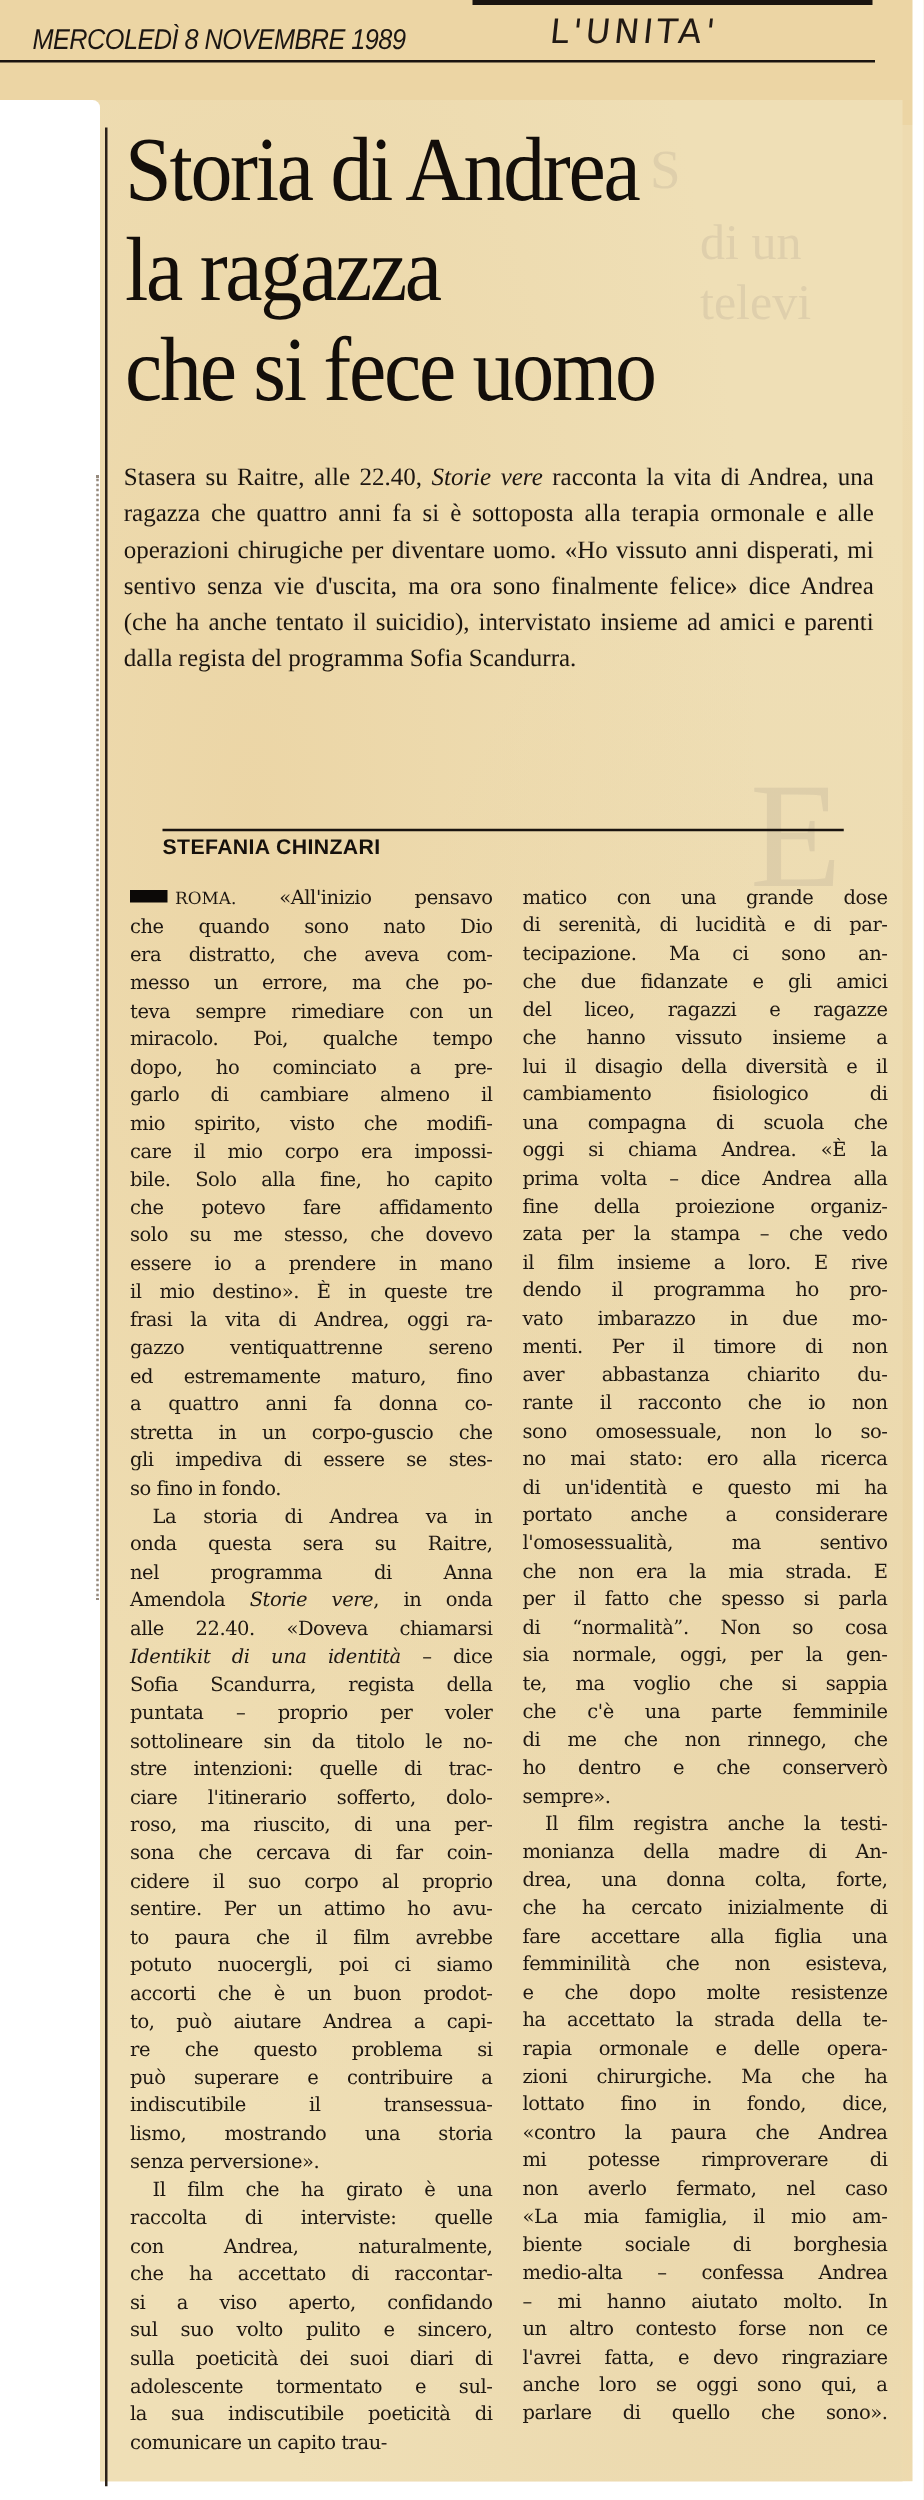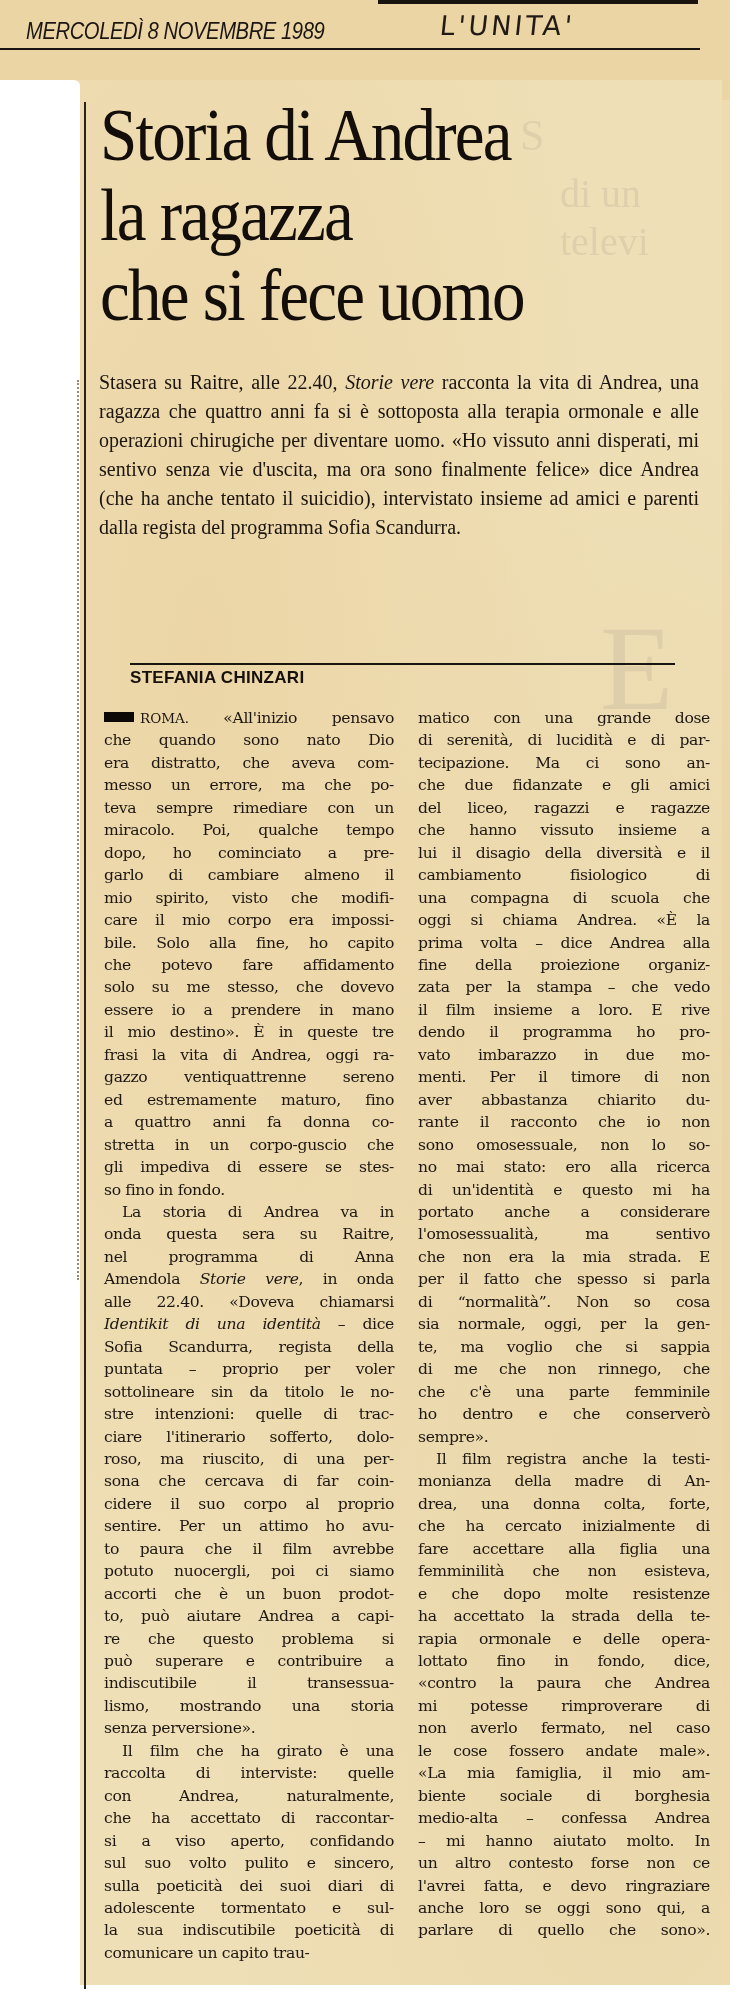--- a/index.html
+++ b/index.html
@@ -210,38 +210,38 @@
     <span class="line"><span>sono omosessuale, non lo so-</span></span>
     <span class="line"><span>no mai stato: ero alla ricerca</span></span>
     <span class="line"><span>di un'identità e questo mi ha</span></span>
     <span class="line"><span>portato anche a considerare</span></span>
     <span class="line"><span>l'omosessualità, ma sentivo</span></span>
     <span class="line"><span>che non era la mia strada. E</span></span>
     <span class="line"><span>per il fatto che spesso si parla</span></span>
     <span class="line"><span>di “normalità”. Non so cosa</span></span>
     <span class="line"><span>sia normale, oggi, per la gen-</span></span>
     <span class="line"><span>te, ma voglio che si sappia</span></span>
+    <span class="line"><span>che c'è una parte femminile</span></span>
     <span class="line"><span>di me che non rinnego, che</span></span>
-    <span class="line"><span>che c'è una parte femminile</span></span>
     <span class="line"><span>ho dentro e che conserverò</span></span>
     <span class="line last"><span>sempre».</span></span>
     <span class="line indent"><span>Il film registra anche la testi-</span></span>
     <span class="line"><span>monianza della madre di An-</span></span>
     <span class="line"><span>drea, una donna colta, forte,</span></span>
     <span class="line"><span>che ha cercato inizialmente di</span></span>
     <span class="line"><span>fare accettare alla figlia una</span></span>
     <span class="line"><span>femminilità che non esisteva,</span></span>
     <span class="line"><span>e che dopo molte resistenze</span></span>
     <span class="line"><span>ha accettato la strada della te-</span></span>
     <span class="line"><span>rapia ormonale e delle opera-</span></span>
+    <span class="line"><span>zioni chirurgiche. Ma che ha</span></span>
     <span class="line"><span>lottato fino in fondo, dice,</span></span>
     <span class="line"><span>«contro la paura che Andrea</span></span>
     <span class="line"><span>mi potesse rimproverare di</span></span>
     <span class="line"><span>non averlo fermato, nel caso</span></span>
-    <span class="line"><span>le cose fossero andate male».</span></span>
     <span class="line"><span>«La mia famiglia, il mio am-</span></span>
     <span class="line"><span>biente sociale di borghesia</span></span>
     <span class="line"><span>medio-alta – confessa Andrea</span></span>
     <span class="line"><span>– mi hanno aiutato molto. In</span></span>
     <span class="line"><span>un altro contesto forse non ce</span></span>
     <span class="line"><span>l'avrei fatta, e devo ringraziare</span></span>
     <span class="line"><span>anche loro se oggi sono qui, a</span></span>
     <span class="line"><span>parlare di quello che sono».</span></span>
   </div>
 

